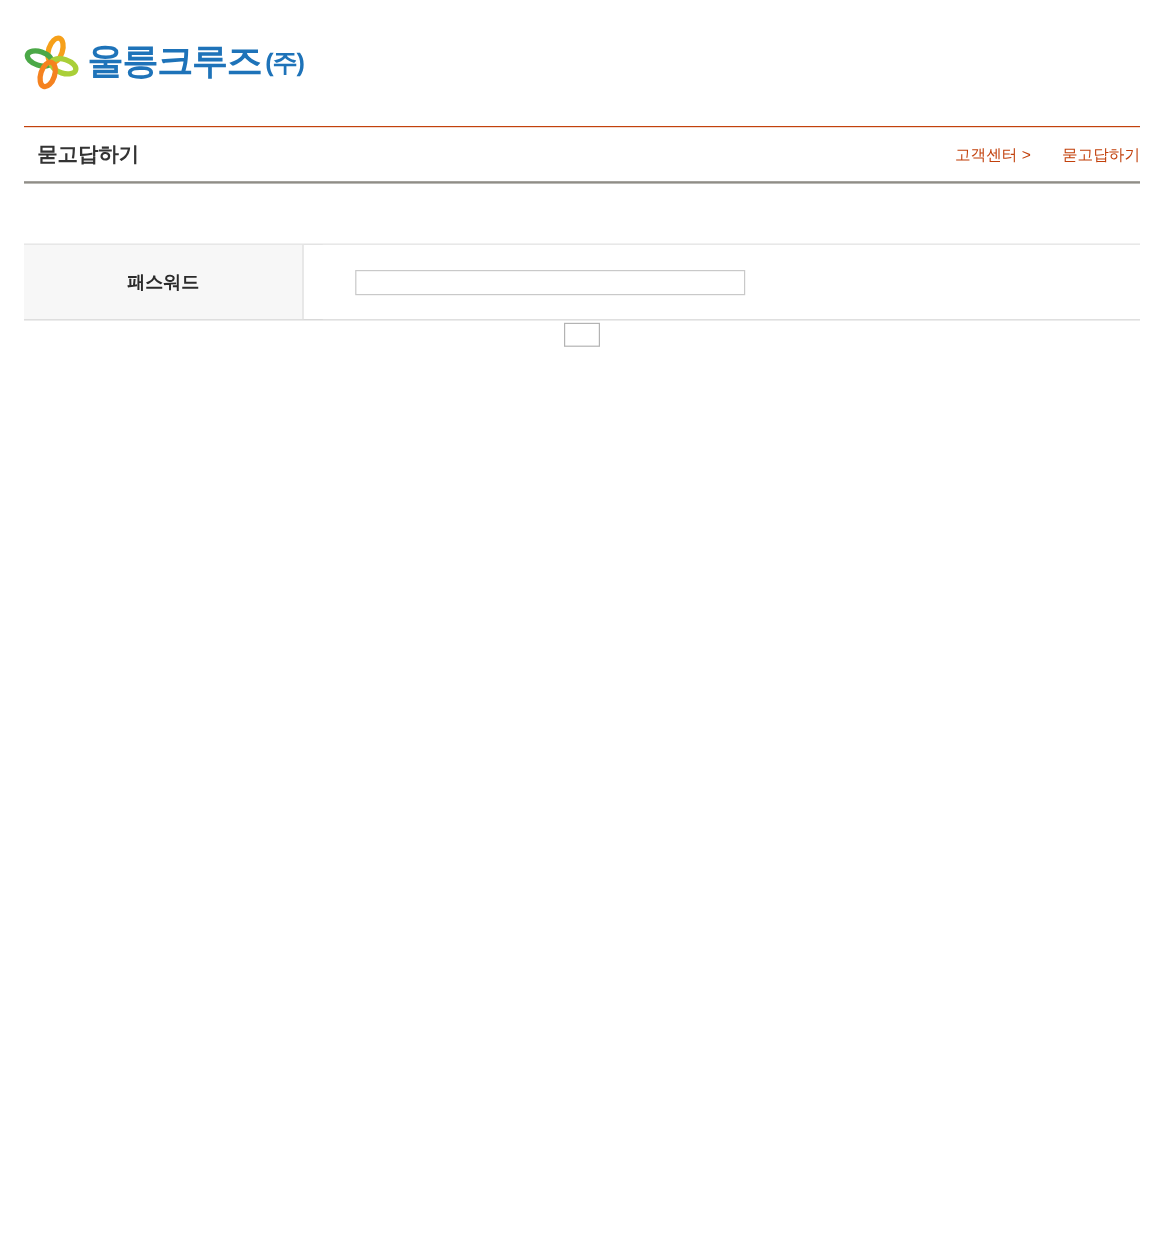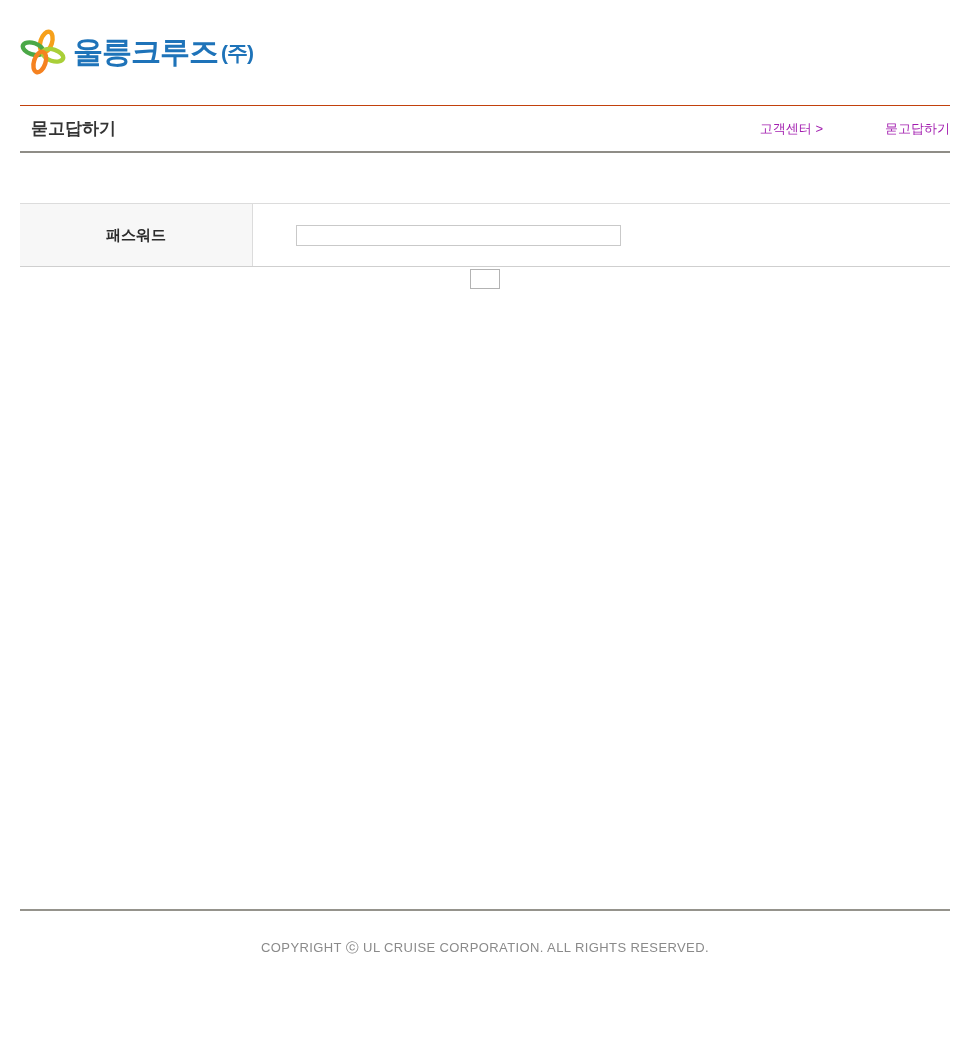--- a/index.html
+++ b/index.html
@@ -32,21 +32,21 @@
   
   .nav-bar {
     margin-top: 29px;
     border-top: 1px solid #c2410c;
     border-bottom: 2px solid #8f8d87;
     height: 48px;
     display: flex; align-items: center; justify-content: space-between;
     padding-left: 11px;
   }
   .page-title { font-size: 17px; font-weight: bold; color: #333333; }
-  .breadcrumb { font-size: 13px; color: #a21caf; display: flex; align-items: center; gap: 36px; }
+  .breadcrumb { font-size: 13px; color: #c2410c; display: flex; align-items: center; }
   .breadcrumb .crumb-parent { margin-right: 26px; cursor: pointer; }
   .breadcrumb .crumb-current { cursor: pointer; }
 
   
   .pw-table {
     margin-top: 50px;
     border-top: 1px solid #dcdcdc;
     border-bottom: 1px solid #cfcfcf;
     height: 64px;
     display: flex;
@@ -125,17 +125,14 @@
     </div>
     <div class="pw-input-cell">
       <input type="password" class="pw-input" value="" style="">
     </div>
   </div>
 
   <div class="btn-row">
     <button class="submit-btn"></button>
   </div>
 
-  <div class="footer">
-    <div class="footer-text">COPYRIGHT ⓒ UL CRUISE CORPORATION. ALL RIGHTS RESERVED.</div>
-  </div>
 
 </div>
 
 </body></html>

